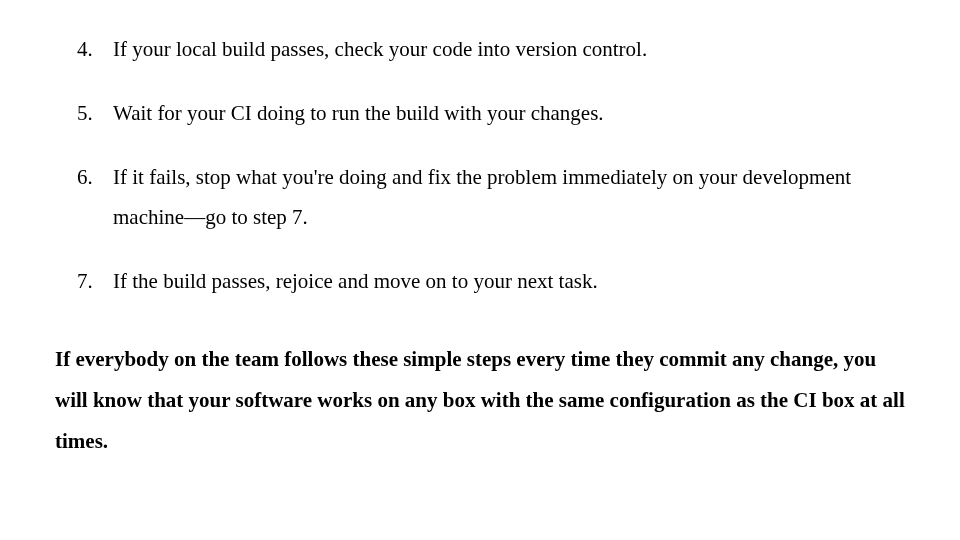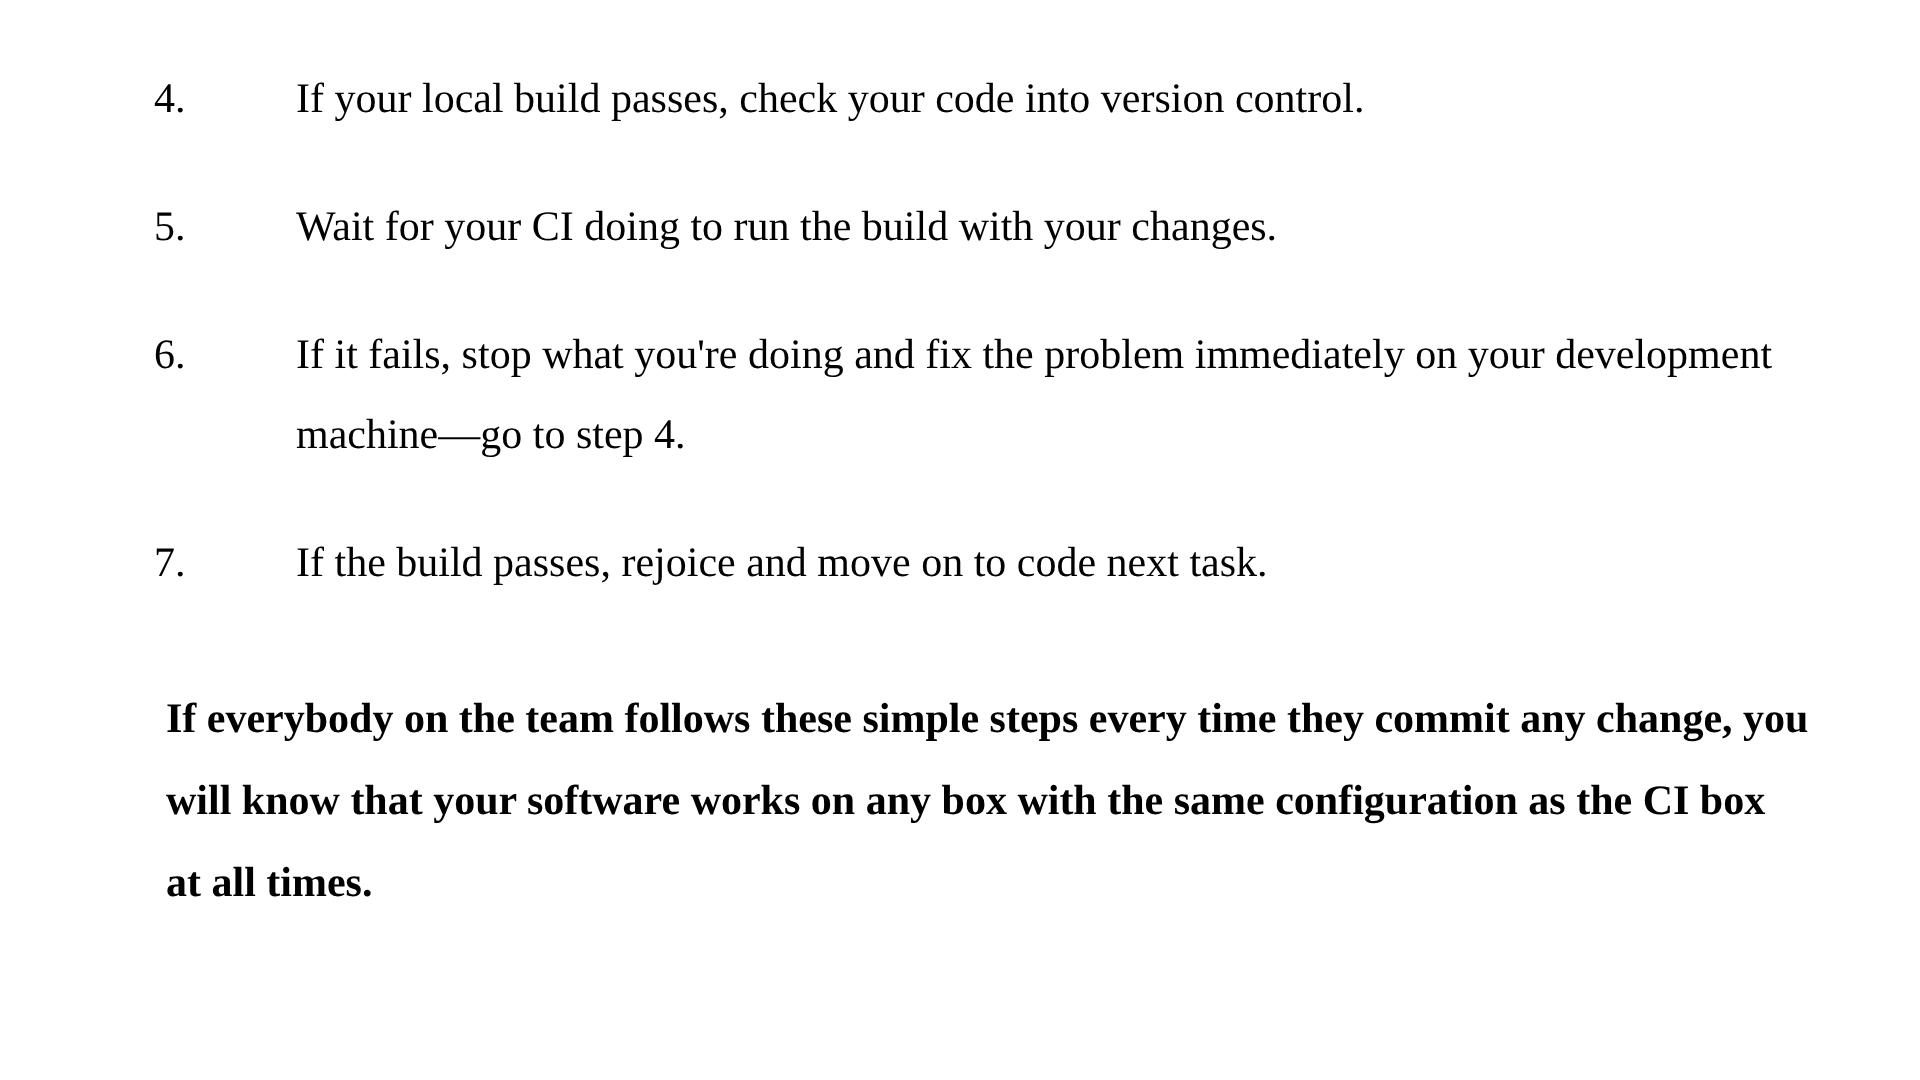--- a/index.html
+++ b/index.html
@@ -23,43 +23,41 @@
       margin-bottom: 24px;
       padding-left: 22px;
     }
     ol li .num {
       min-width: 36px;
       text-align: left;
       padding-right: 0;
     }
     ol li .txt {
       flex: 1;
-      margin-left: 35px;
     }
     .closing {
       font-weight: bold;
       line-height: 1.95;
-      margin-left: 28px;
     }
   </style>
 </head>
 <body>
 
 <ol>
   <li>
     <span class="num">4.</span>
     <span class="txt">If your local build passes, check your code into version control.</span>
   </li>
   <li>
     <span class="num">5.</span>
     <span class="txt">Wait for your CI doing to run the build with your changes.</span>
   </li>
   <li>
     <span class="num">6.</span>
-    <span class="txt">If it fails, stop what you're doing and fix the problem immediately on your development machine—go to step 4.</span>
+    <span class="txt">If it fails, stop what you're doing and fix the problem immediately on your development machine—go to step 7.</span>
   </li>
   <li>
     <span class="num">7.</span>
-    <span class="txt">If the build passes, rejoice and move on to code next task.</span>
+    <span class="txt">If the build passes, rejoice and move on to your next task.</span>
   </li>
 </ol>
 
 <p class="closing">If everybody on the team follows these simple steps every time they commit any change, you will know that your software works on any box with the same configuration as the CI box at all times.</p>
 
 </body></html>

